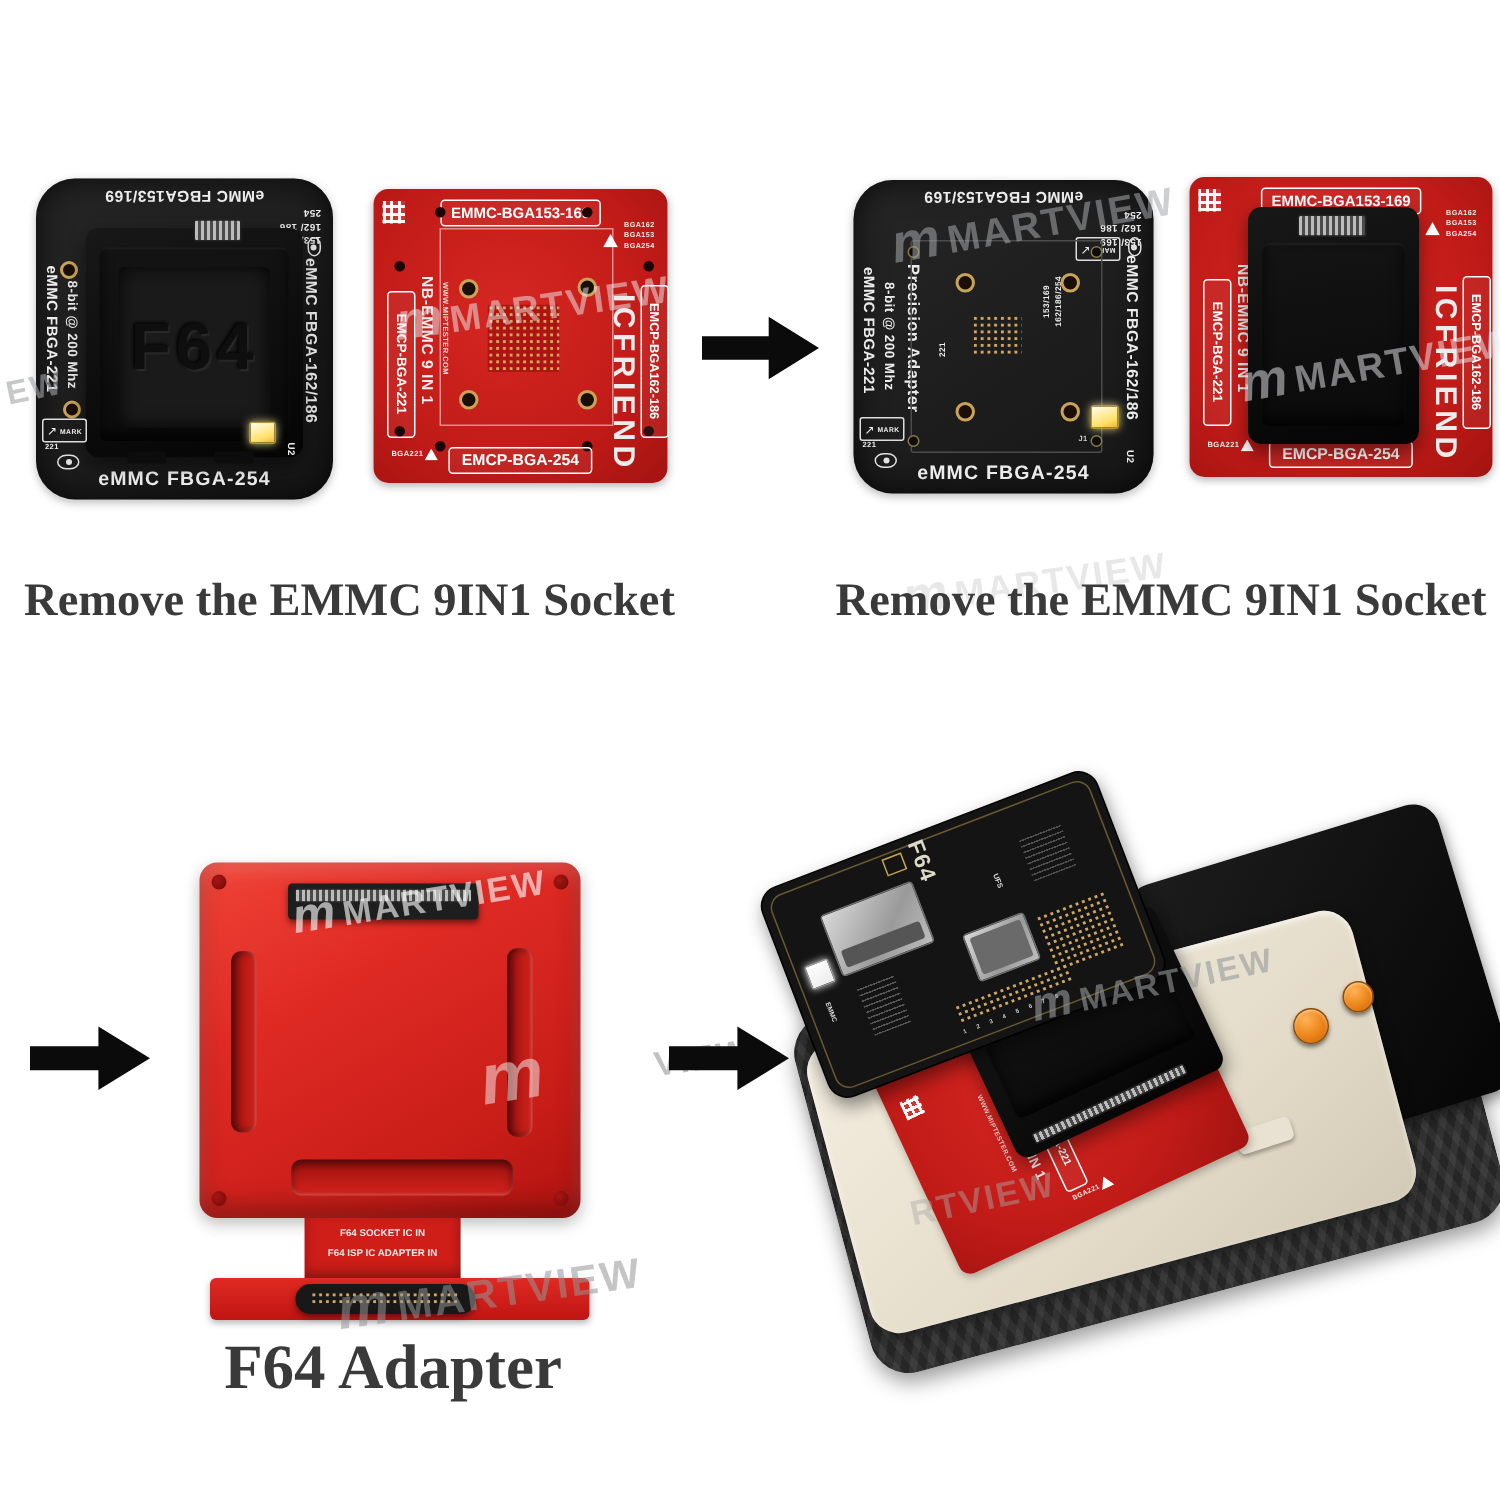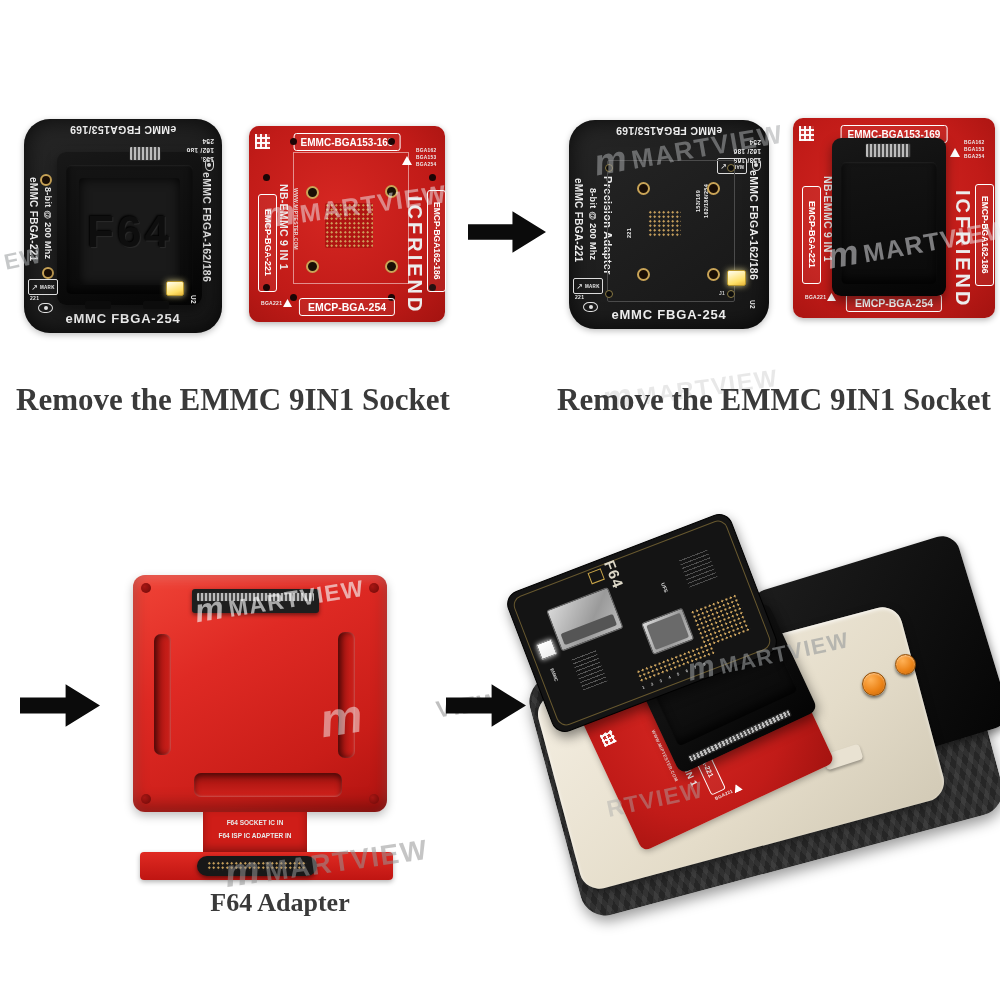--- a/index.html
+++ b/index.html
@@ -248,21 +248,21 @@
   </div>
   <div class="abs" style="left:203px;top:812px;width:104px;height:40px;background:#cf1d18;box-shadow:inset 0 -4px 8px rgba(0,0,0,.3);">
     <span class="abs tinytxt" style="left:0;right:0;top:7px;text-align:center;font-size:6.5px;">F64 SOCKET IC IN</span>
     <span class="abs tinytxt" style="left:0;right:0;top:20px;text-align:center;font-size:6.5px;">F64 ISP IC ADAPTER IN</span>
   </div>
   <div class="abs redbar" style="left:140px;top:852px;width:253px;height:28px;">
     <div class="abs connector2" style="left:57px;top:4px;width:120px;height:20px;">
       <div class="abs padgrid" style="left:10px;top:5px;right:10px;bottom:5px;"></div>
     </div>
   </div>
-  <div class="abs caption" style="left:146px;top:888px;width:268px;font-size:26px;">F64 Adapter</div>
+  <div class="abs caption" style="left:128px;top:888px;width:268px;font-size:42px;">F64 Adapter</div>
 
   <div class="abs wm" style="left:436px;top:692px;font-size:23px;color:rgba(140,140,140,.55);transform:rotate(-8deg);z-index:1;">
     <span>VIEW</span>
   </div>
   <div class="abs arrow" style="left:446px;top:679px;width:80px;height:53px;z-index:2;"></div>
 
   <div class="abs" style="left:520px;top:545px;width:478px;height:352px;">
     <div class="abs base" style="left:28px;top:78px;width:436px;height:246px;transform:rotate(-15deg);"></div>
     <div class="abs panel" style="left:252px;top:14px;width:216px;height:200px;transform:rotate(-17deg);"></div>
     <div class="abs tray" style="left:33px;top:103px;width:376px;height:200px;transform:rotate(-15deg);"></div>

